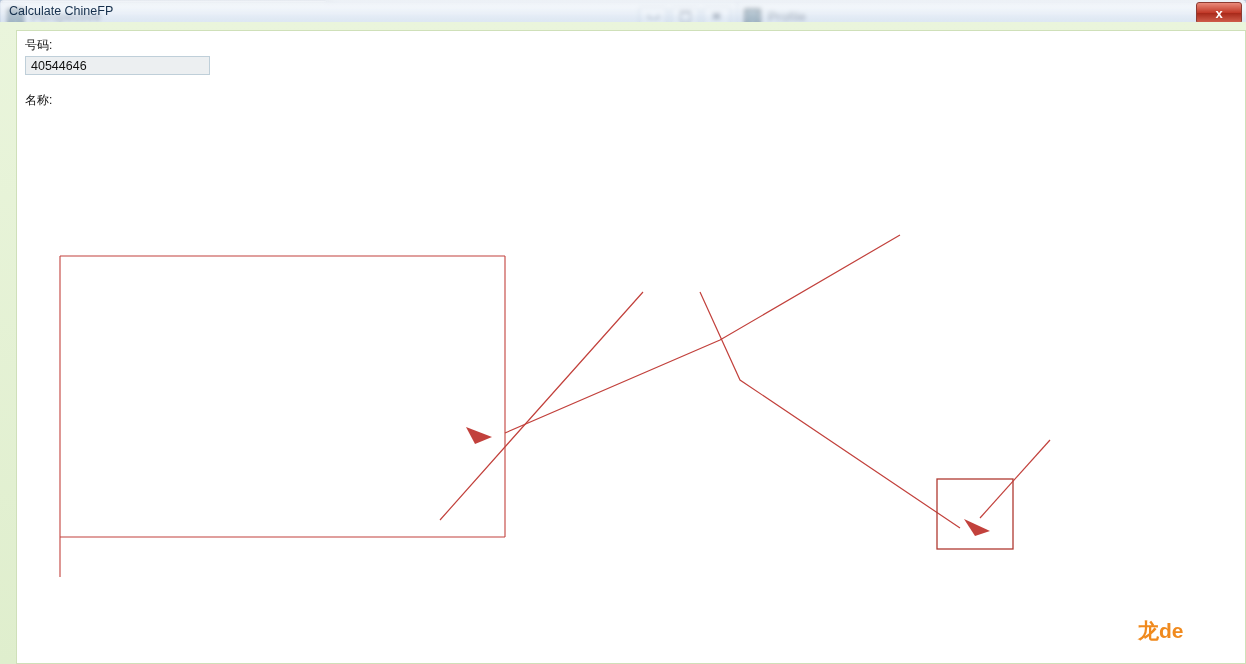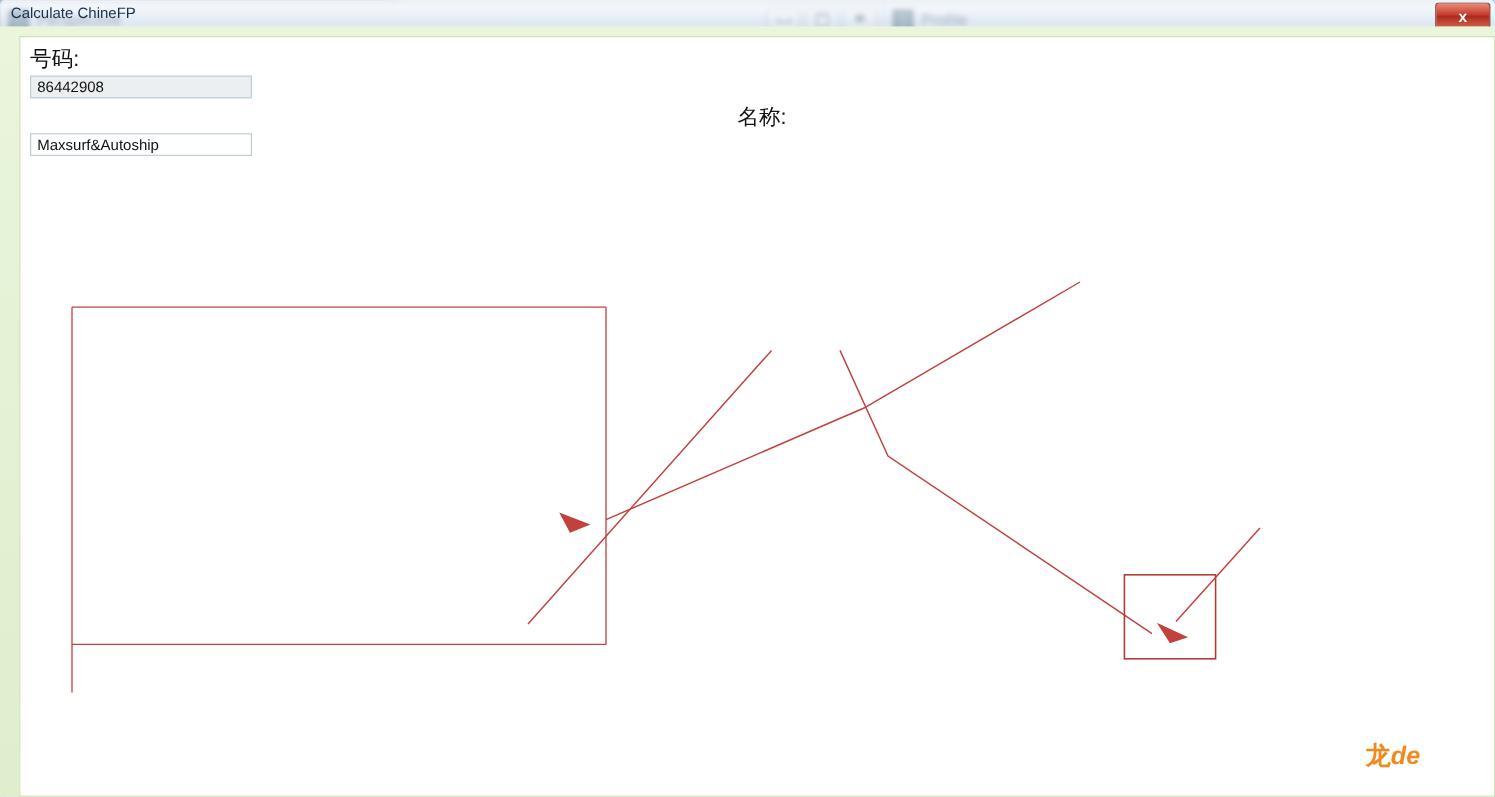--- a/index.html
+++ b/index.html
@@ -122,21 +122,21 @@
      border:1px solid #8fb36a;box-shadow:0 1px 5px rgba(0,0,0,.3);}
   #qq .qqcap{height:22px;display:flex;align-items:center;padding-left:8px;
      background:linear-gradient(to bottom,#9ed04f,#7ab832 60%,#8cc43f);}
   #qq .qqcap .t{font-size:13px;font-weight:bold;color:#fff;text-shadow:0 1px 0 rgba(0,0,0,.25);}
   #qq .qqbody{position:absolute;left:0;right:0;top:22px;bottom:0;
      background:linear-gradient(to bottom,#eaf5dc,#dfeecd);padding:8px 0 0 10px;display:flex;}
   .avbox{width:64px;}
   .avatar{width:54px;height:52px;border:1px solid #b9d79a;background:#fff;border-radius:3px;position:relative;overflow:hidden;}
   .av-lbl{font-size:12px;color:#2e4a12;margin-top:6px;text-align:center;width:58px;}
   .qqfields{flex:1;background:#fff;border:1px solid #cfe0b9;margin-left:6px;padding:5px 0 0 8px;}
-  .qqlab{font-size:18px;color:#111;margin:1px 0 2px;}
+  .qqlab{font-size:12px;color:#111;margin:1px 0 2px;}
   .qqinput{height:19px;border:1px solid #bfcfd9;background:#eceff1;font-size:12.5px;
      color:#111;padding:1px 5px;line-height:17px;width:185px;box-sizing:border-box;}
   .qqinput.white{background:#fff;}
 
   
   .annot{position:absolute;left:0;top:0;width:1246px;height:664px;pointer-events:none;}
 
   
   #wm{right:4px;bottom:2px;width:104px;height:42px;}
   #wm .wm1{font-size:21px;font-weight:bold;line-height:21px;letter-spacing:0;}
@@ -735,23 +735,22 @@
   </div>
 </div>
 
 <div id="qq">
   <div class="qqcap">
     <span class="t">群设置 — Maxsurf&amp;Autoship</span>
   </div>
   <div class="qqbody">
     <div class="qqfields">
       <div class="qqlab">号码:</div>
-      <div class="qqinput">86442908</div>
-      <div class="qqlab" style="margin-top:3px;text-align:center;">名称:</div>
-      <div class="qqinput white">Maxsurf&amp;Autoship</div>
+      <div class="qqinput">40544646</div>
+      <div class="qqlab" style="margin-top:17px;">名称:</div>
     </div>
   </div>
 </div>
 
 <svg class="annot">
   <g stroke="#c2413c" stroke-width="1.2" fill="none">
     <path d="M643,292 L520,430 L440,520"></path>
     <path d="M700,292 L740,380 L960,528"></path>
     <path d="M505,433 L720,340 L900,235"></path>
     <rect x="937" y="479" width="76" height="70" stroke="#b03a32" stroke-width="1.3"></rect>
@@ -762,16 +761,16 @@
   <g stroke="#c2413c" stroke-width="1.1" fill="none">
     <path d="M60,256 L60,577"></path>
     <path d="M60,256 L505,256"></path>
     <path d="M505,256 L505,537"></path>
     <path d="M60,537 L505,537"></path>
   </g>
 </svg>
 
 <div id="wm" class="abs">
   <div class="wm1">
-    <span class="o">龙</span><span class="o" style="font-style:italic;">de</span><span class="w">船人</span>
+    <span class="o">龙</span><span class="o" style="">de</span><span class="w">船人</span>
   </div>
   <div class="wm2">www.imarine.cn</div>
 </div>
 
 </body></html>

